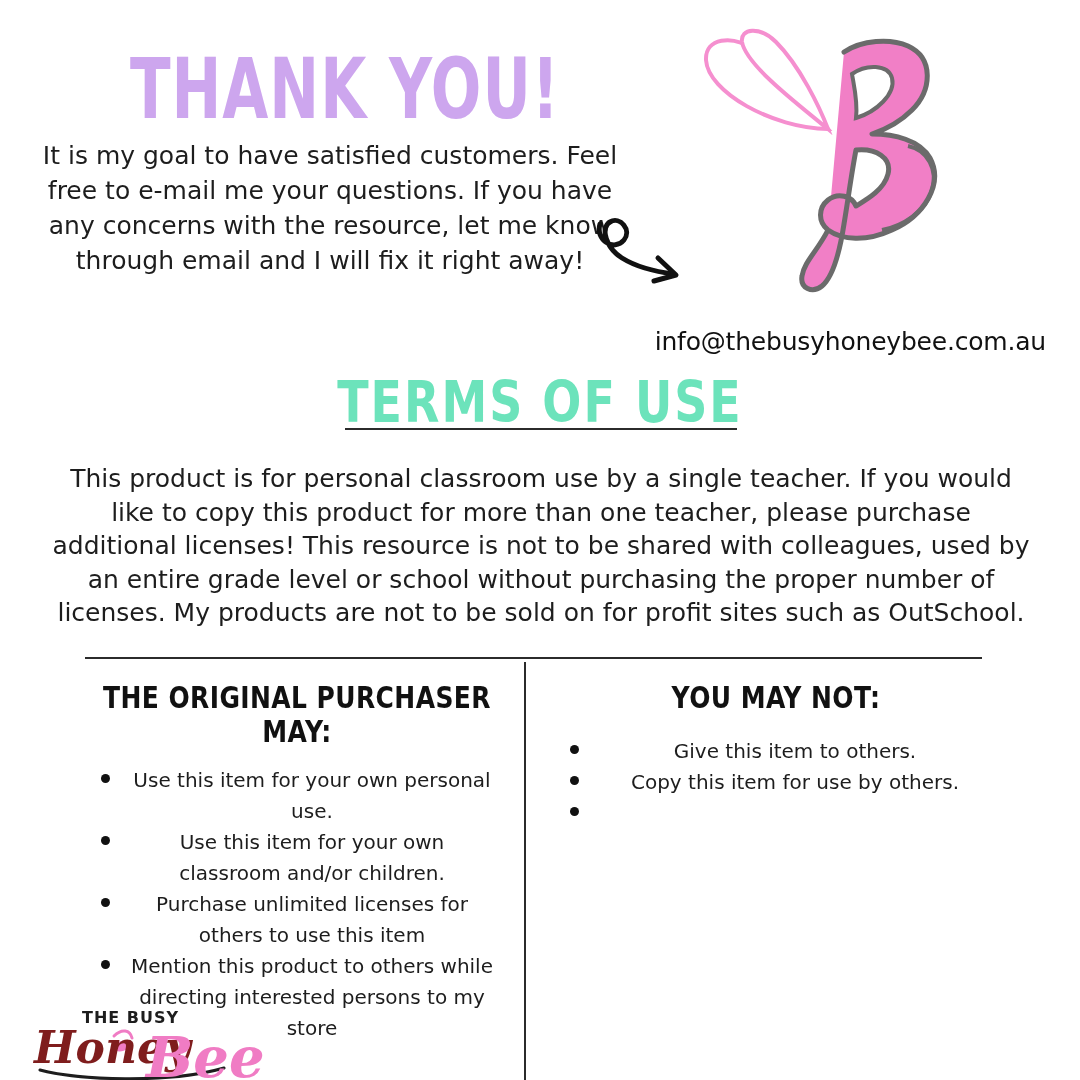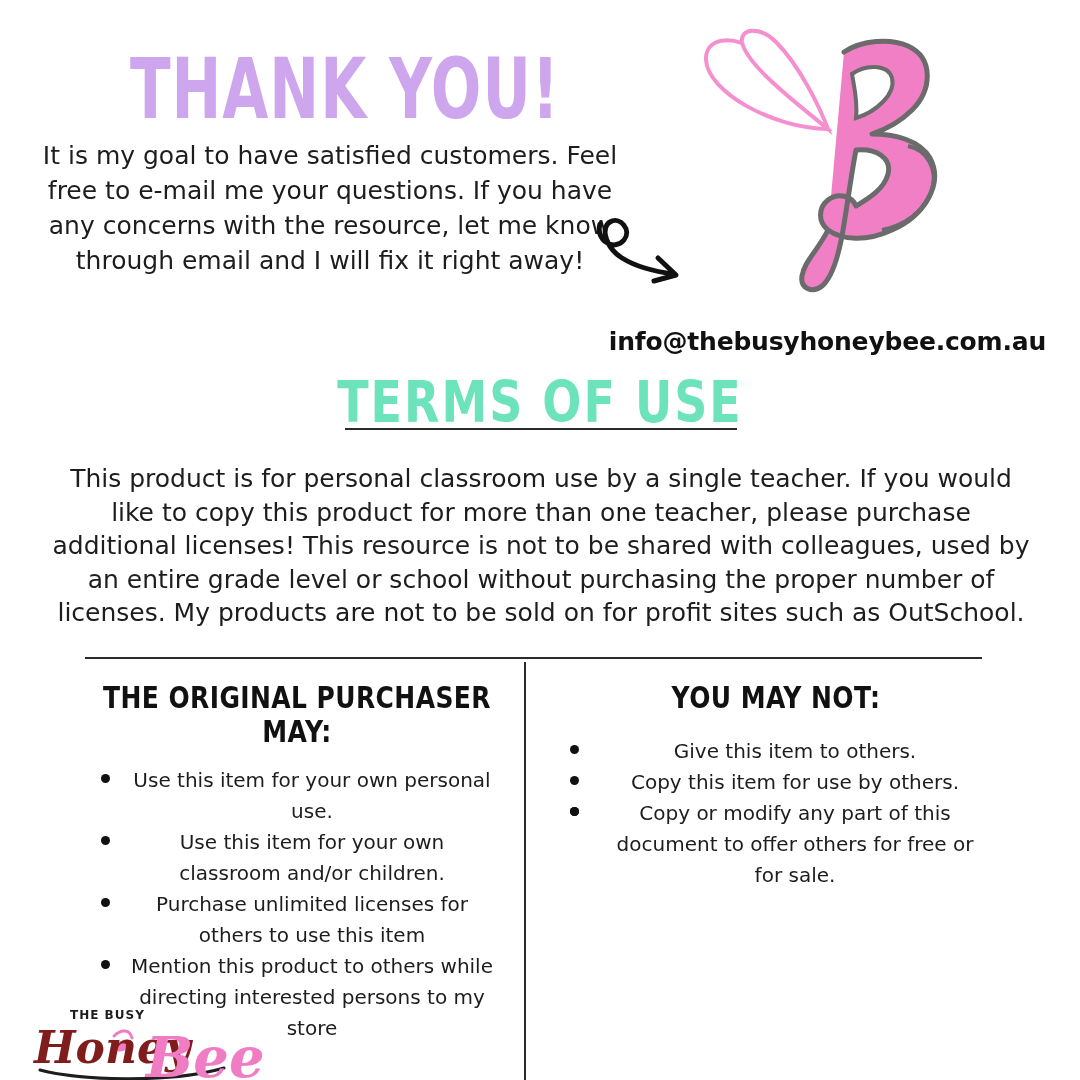--- a/index.html
+++ b/index.html
@@ -69,21 +69,21 @@
   }
 
   
   .email {
     position: absolute;
     left: 0;
     top: 311px;
     width: 1046px;
     text-align: right;
     font-family: "DejaVu Sans", sans-serif;
-    font-weight: bold;
+    font-weight: normal;
     font-size: 25px;
     color: #111111;
     letter-spacing: -0.2px;
   }
 
   
   .terms-title {
     position: absolute;
     left: 0;
     top: 352px;
@@ -187,25 +187,25 @@
   
   .footer-logo {
     position: absolute;
     left: 18px;
     top: 990px;
     width: 220px;
     height: 84px;
   }
   .footer-logo .the-busy {
     position: absolute;
-    left: 52px;
+    left: 64px;
     top: 2px;
     font-family: "DejaVu Sans", sans-serif;
     font-weight: bold;
-    font-size: 12px;
+    font-size: 16px;
     letter-spacing: 1px;
     color: #1d1d1d;
   }
   .footer-logo .honey {
     position: absolute;
     left: 16px;
     top: 16px;
     font-family: "DejaVu Serif", serif;
     font-style: italic;
     font-weight: bold;
@@ -281,21 +281,20 @@
       <li><span class="bullet"></span><span>Mention this product to others while directing interested persons to my store</span></li>
     </ul>
   </div>
 
   <div class="col col-right">
     <div class="col-title">YOU MAY NOT:</div>
     <ul class="points">
       <li><span class="bullet"></span><span>Give this item to others.</span></li>
       <li><span class="bullet"></span><span>Copy this item for use by others.</span></li>
       <li><span class="bullet"></span></li>
-      <li><span class="bullet"></span><span>Copy or modify any part of this document to offer others for free or for sale.</span></li>
     </ul>
   </div>
 
   <div class="footer-logo">
     <svg class="swash" viewBox="0 0 220 84" fill="none" xmlns="http://www.w3.org/2000/svg">
       <path d="M22 64 C60 74, 150 78, 206 62" stroke="#1d1d1d" stroke-width="3" fill="none" stroke-linecap="round"></path>
       <path d="M96 30 C104 22, 112 24, 114 32" stroke="#f07cc4" stroke-width="3" fill="none" stroke-linecap="round"></path>
       <ellipse cx="104" cy="40" rx="8" ry="5" fill="#f07cc4" transform="rotate(-20 104 40)"></ellipse>
     </svg>
     <div class="the-busy">THE BUSY</div>

